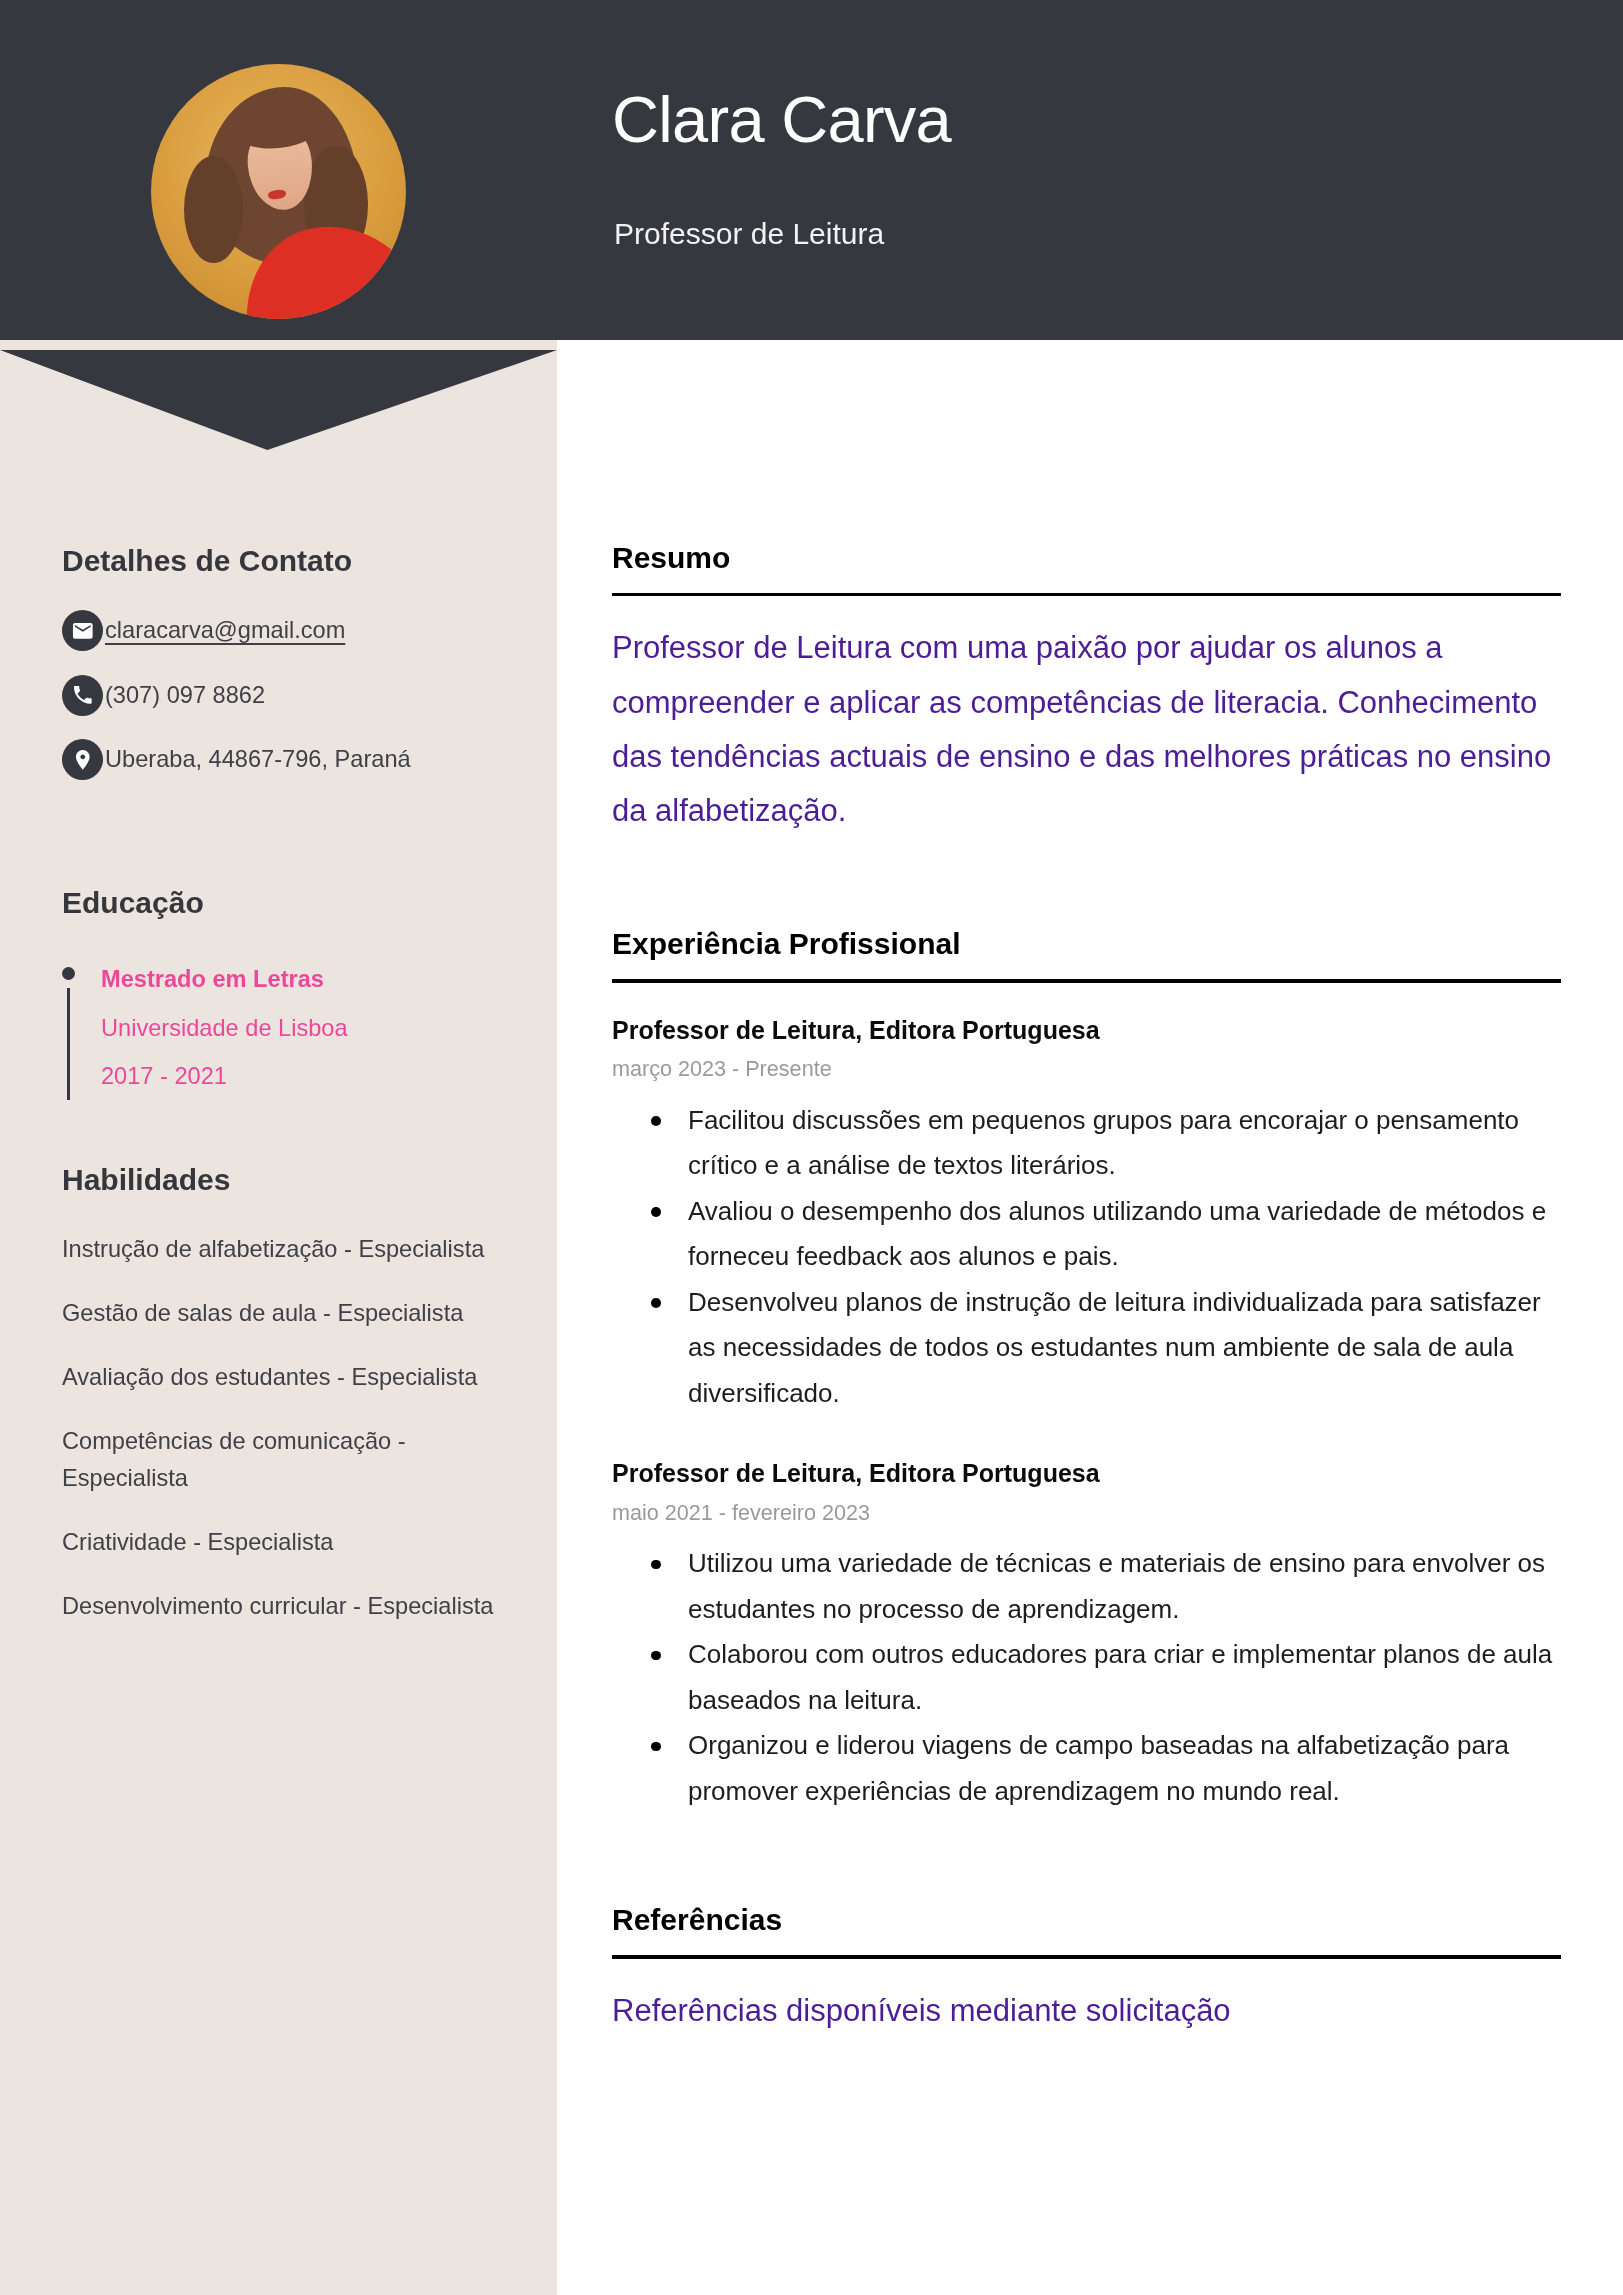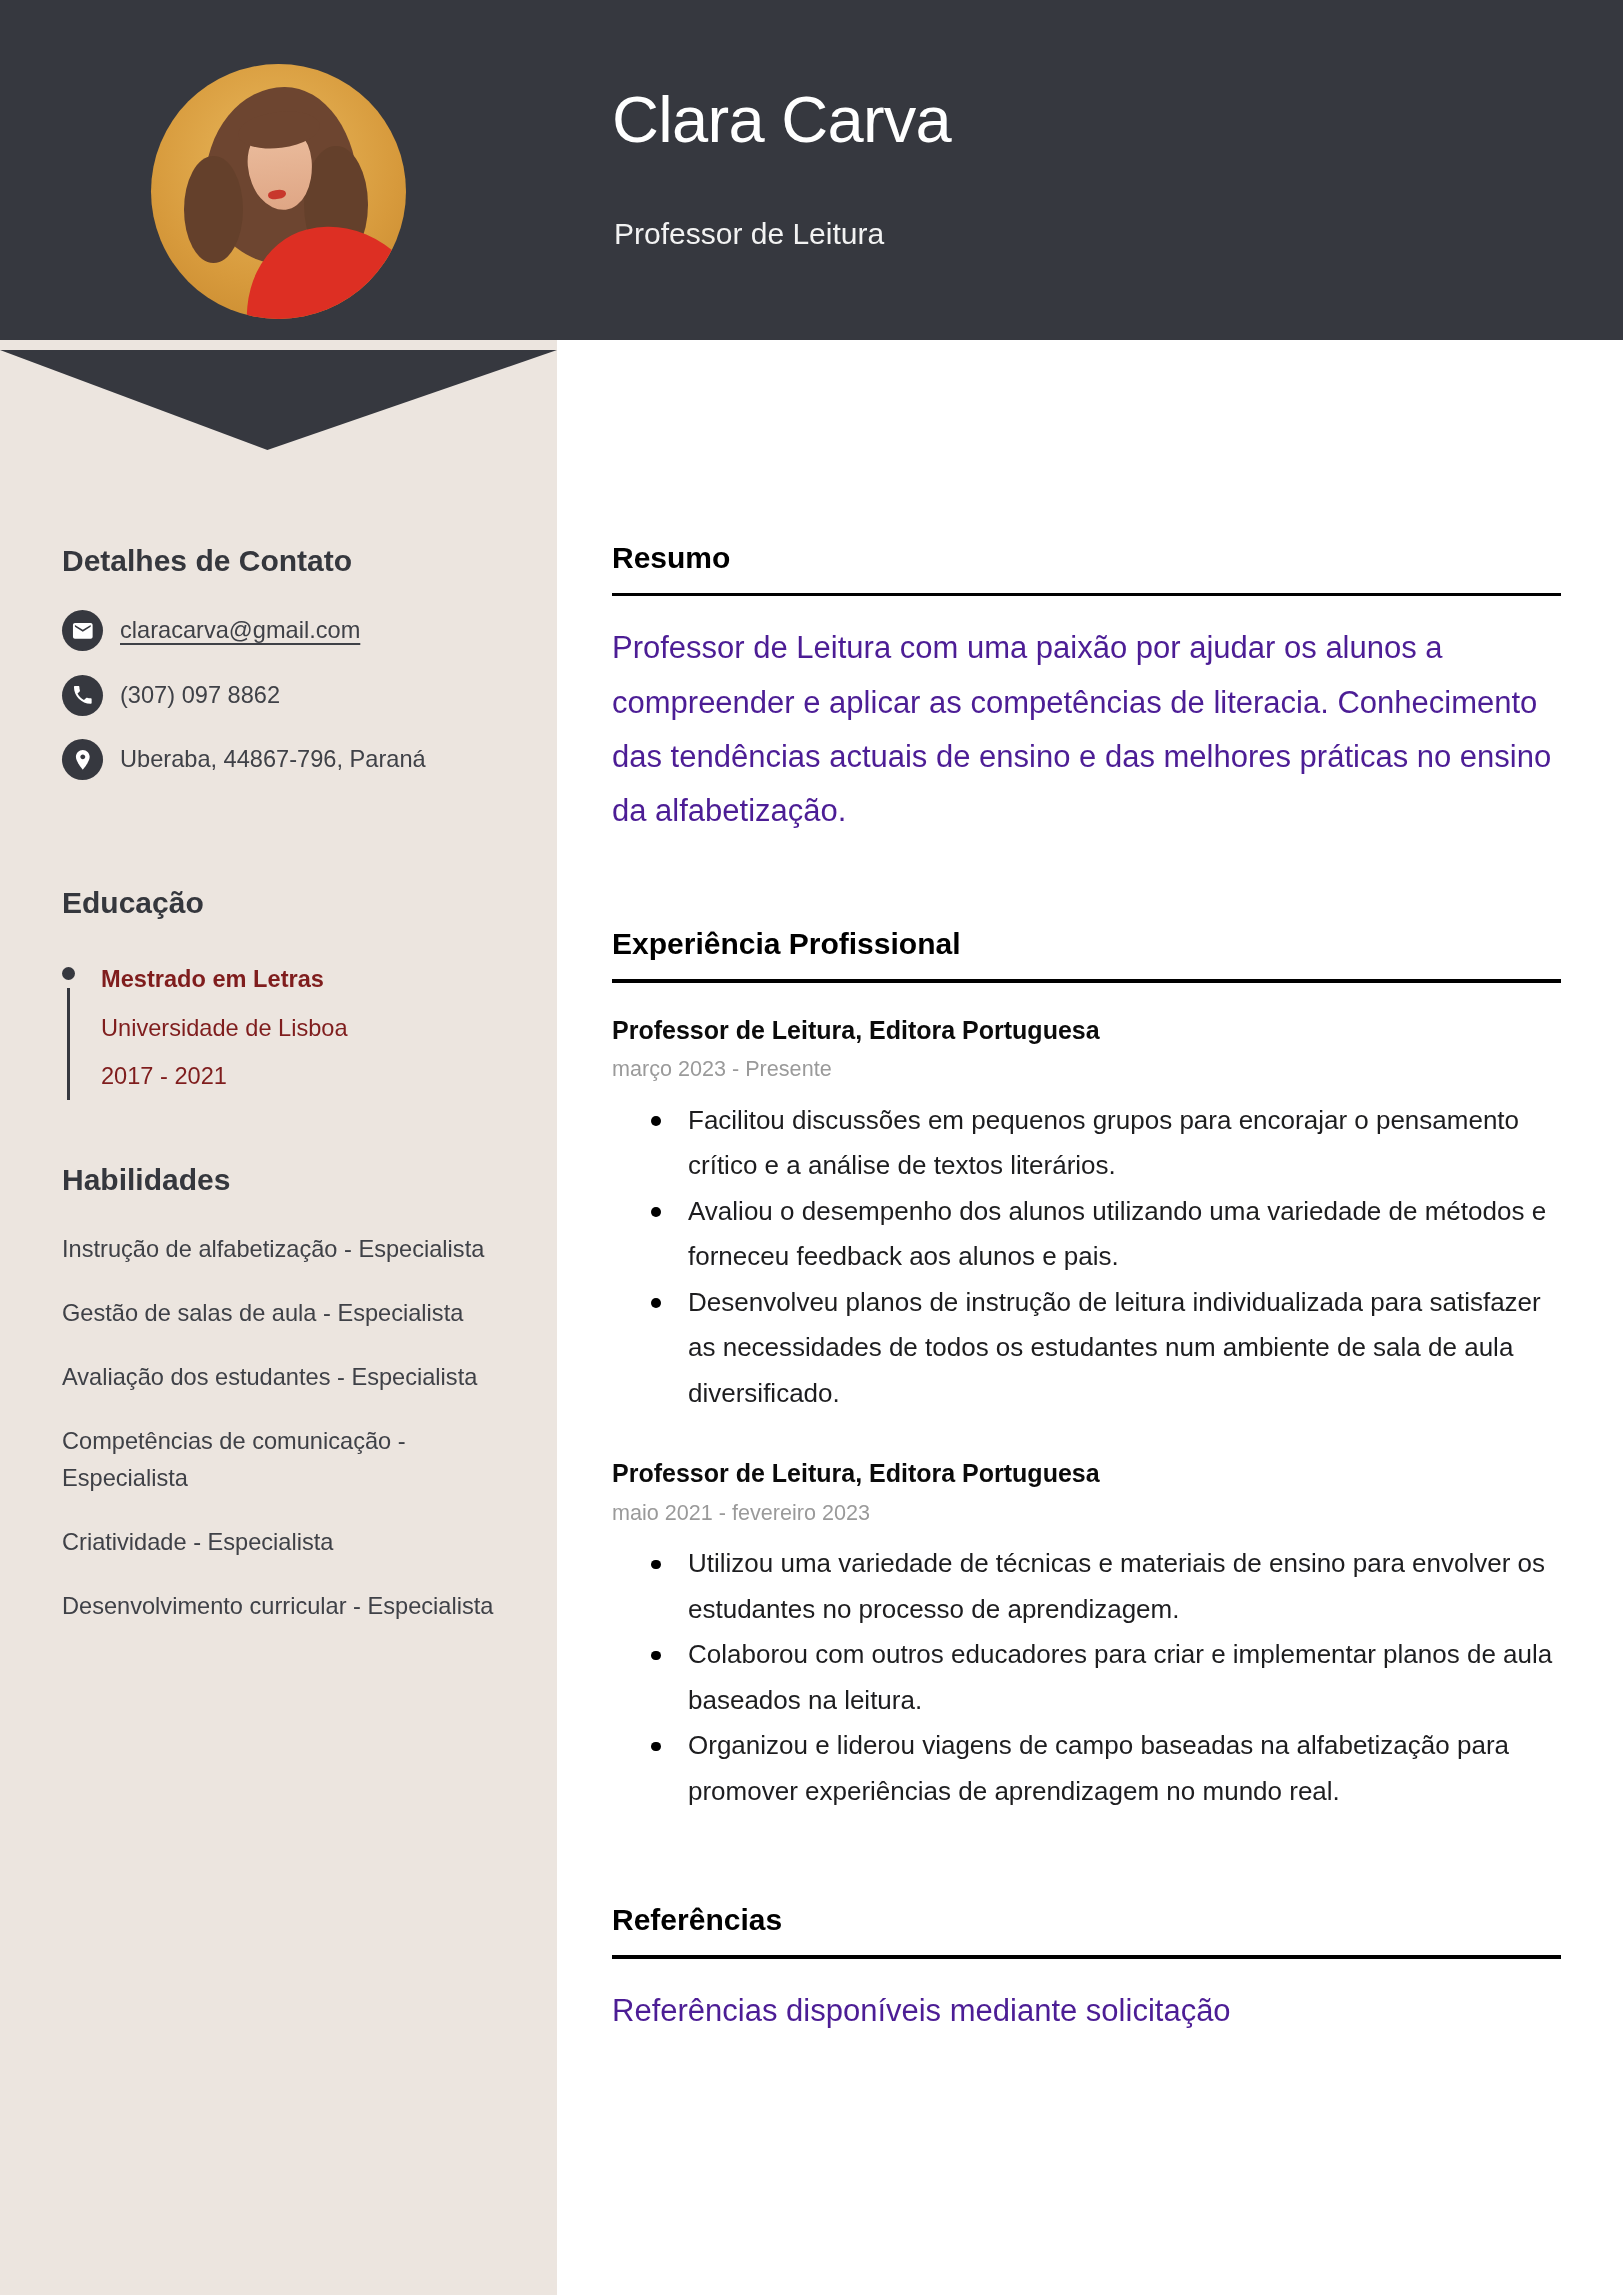--- a/index.html
+++ b/index.html
@@ -51,34 +51,34 @@
   
   .sidebar-content {
     position:absolute; left:62px; top:543px; width:439px;
     color:#3f4147;
   }
   .side-h2 { margin:0; font-size:30px; font-weight:700; color:#35373d; line-height:1.2; }
   .mt-edu   { margin-top:105px; }
   .mt-skill { margin-top:62px; }
 
   .contact-list { margin-top:31px; }
-  .contact-row { display:flex; align-items:center; gap:17px; margin-bottom:23.6px;text-align:right; }
+  .contact-row { display:flex; align-items:center; gap:2px; margin-bottom:23.6px;text-align:right; }
   .cicon {
     flex:0 0 auto; width:41px; height:41px; border-radius:50%;
     background:#36383f; display:flex; align-items:center; justify-content:center;
   }
   .cicon svg { width:23.6px; height:23.6px; fill:#ffffff; }
   .ctext { font-size:23.6px; color:#3f4147; line-height:1.3; }
   .ctext.email { text-decoration:underline; text-underline-offset:4.6px; }
 
   .edu-item { display:flex; gap:26px; margin-top:34px; }
   .edu-rail { display:flex; flex-direction:column; align-items:center; padding-top:11.8px; }
   .edu-dot  { width:13px; height:13px; border-radius:50%; background:#36383f; }
   .edu-line { width:3.3px; flex:1; min-height:92px; background:#36383f; margin-top:7.9px; }
-  .edu-text div { font-size:23.6px; line-height:2.05; color:#7f1d1d; }
+  .edu-text div { font-size:23.6px; line-height:2.05; color:#ec4899; }
   .edu-degree { font-weight:700; color:#35373d; }
 
   .skills { margin-top:33px; }
   .skill { font-size:23.6px; line-height:1.55; color:#3f4147; margin-bottom:27.5px; }
 
   
   .main-content { position:absolute; left:612px; top:540px; width:949px; }
   .section-title { margin:0; font-size:30px; font-weight:700; color:#000000; line-height:1.2; }
   .rule { height:3.3px; background:#000; margin-top:17px; }
   .body-text { margin:25px 0 0 0; font-size:31px; line-height:1.75; color:#4c1d95; }

